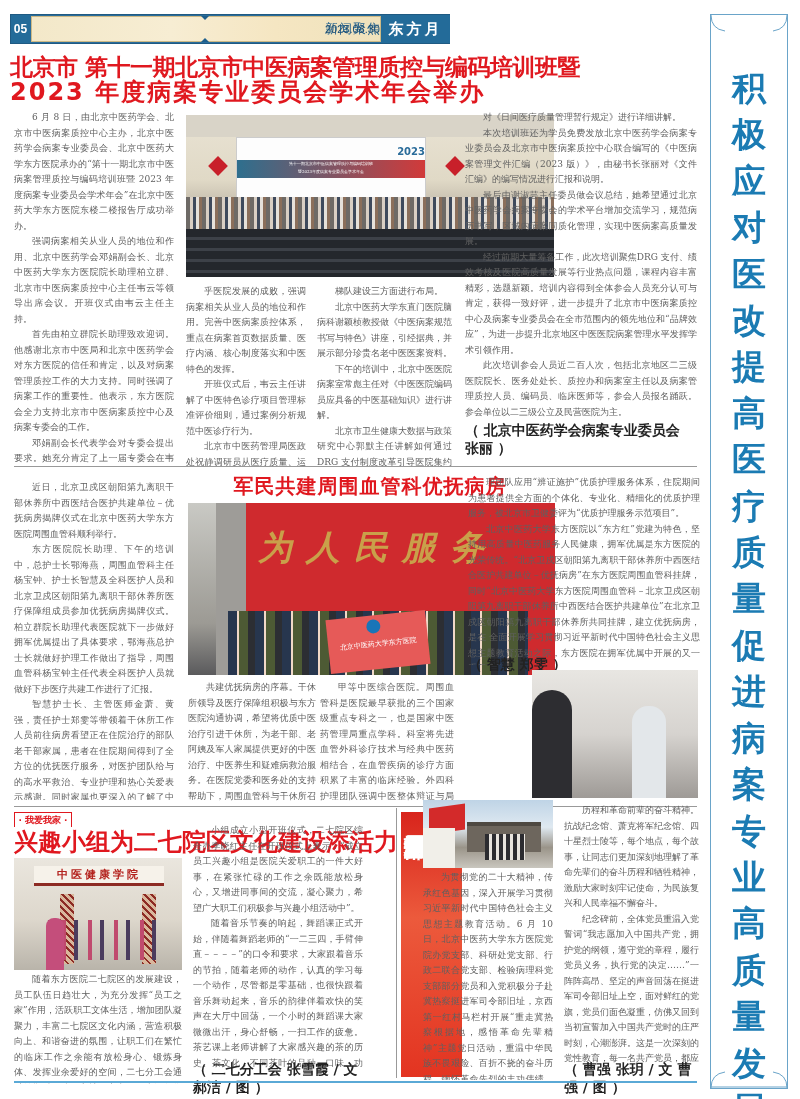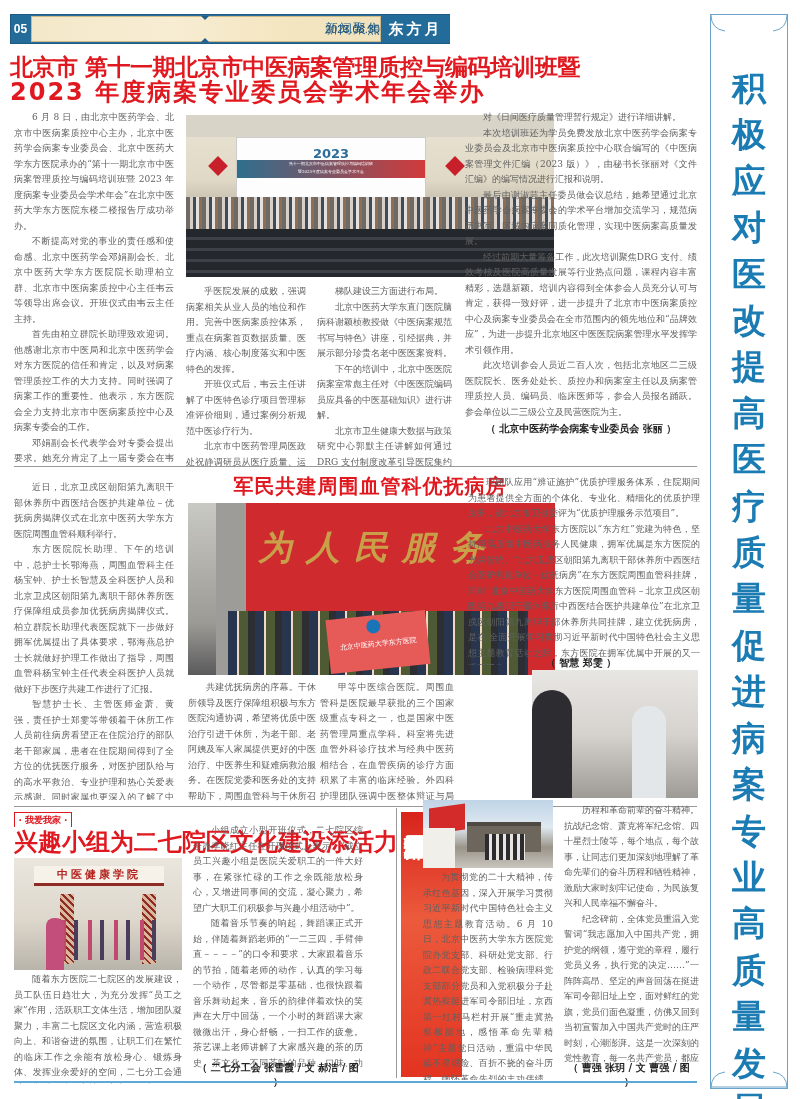--- a/index.html
+++ b/index.html
@@ -13,21 +13,21 @@
   .date{position:absolute;left:320px;top:16px;width:60px;height:26px;font-family:"Liberation Sans",sans-serif;font-size:11px;color:#1d4f75;line-height:26px;text-align:right}
   .paper{position:absolute;left:381px;top:15px;width:69px;height:28px;background:#236b99;color:#fff;font-size:15px;font-weight:bold;line-height:28px;text-align:center;letter-spacing:3px}
   .tri{position:absolute;width:0;height:0;border-left:4px solid transparent;border-right:4px solid transparent}
   
   .h1{position:absolute;left:10px;width:440px;text-align:center;color:#e0181f;font-weight:bold;white-space:nowrap}
   .t1a{top:52px;font-size:23px;font-family:"DejaVu Serif",serif;letter-spacing:-0.5px}
   .t1b{top:76px;font-size:24px;font-family:"DejaVu Sans",sans-serif;letter-spacing:2px}
   
   .col{position:absolute;font-size:9px;line-height:15.5px;color:#606060;text-align:justify;overflow:hidden}
   .col p{text-indent:2em}
-  .sig{font-weight:bold;color:#222;text-align:center;font-family:"DejaVu Sans",sans-serif;font-size:10px}
+  .sig{font-weight:bold;color:#222;text-align:left;font-family:"DejaVu Sans",sans-serif;font-size:14px}
   
   .photo{position:absolute;overflow:hidden}
   .rule{position:absolute;height:1px;background:#888}
   
   .side{position:absolute;left:710px;top:14px;width:78px;height:1075px;border:1px solid #6aa4c9}
   .side .cap-t,.side .cap-b{position:absolute;left:0;width:76px;height:18px}
   .side-text{position:absolute;left:0;top:50px;width:76px;text-align:center;font-family:"DejaVu Sans",sans-serif;font-weight:bold;font-size:34px;color:#1b7bb3;line-height:46.4px}
   .side-text span{display:block}
   .kicker{position:absolute;left:14px;top:812px;width:58px;height:15px;border:1px solid #e0181f;border-bottom:none;color:#e0181f;font-size:9px;font-weight:bold;text-align:center;line-height:14px;font-family:"DejaVu Sans",sans-serif}
   .vb{position:absolute;left:401px;top:812px;width:61px;height:265px;background:linear-gradient(180deg,#d8241c,#ec5a3c 40%,#e33421);}
@@ -80,29 +80,29 @@
       <path d="M0 18 Q0 4 14 2 M76 18 Q76 4 62 2" fill="none" stroke="#6aa4c9" stroke-width="1"></path>
       <line x1="0" y1="17" x2="76" y2="17" stroke="#6aa4c9"></line>
     </svg>
 </div>
 
 <div class="h1 t1a">北京市 第十一期北京市中医病案管理质控与编码培训班暨</div>
 <div class="h1 t1b">2023 年度病案专业委员会学术年会举办</div>
 
 <div class="col" style="left:14px;top:110px;width:160px;height:355px" id="a1c1">
     <p>6 月 8 日，由北京中医药学会、北京市中医病案质控中心主办，北京中医药学会病案专业委员会、北京中医药大学东方医院承办的“第十一期北京市中医病案管理质控与编码培训班暨 2023 年度病案专业委员会学术年会”在北京中医药大学东方医院东楼二楼报告厅成功举办。</p>
-    <p>不断提高对党的事业的责任感和使命感、北京中医药学会邓娟副会长、北京中医药大学东方医院院长助理柏立群、北京市中医病案质控中心主任韦云等领导出席会议。开班仪式由韦云主任主持。</p>
+    <p>强调病案相关从业人员的地位和作用、北京中医药学会邓娟副会长、北京中医药大学东方医院院长助理柏立群、北京市中医病案质控中心主任韦云等领导出席会议。开班仪式由韦云主任主持。</p>
     <p>首先由柏立群院长助理致欢迎词。他感谢北京市中医局和北京中医药学会对东方医院的信任和肯定，以及对病案管理质控工作的大力支持。同时强调了病案工作的重要性。他表示，东方医院会全力支持北京市中医病案质控中心及病案专委会的工作。</p>
     <p>邓娟副会长代表学会对专委会提出要求。她充分肯定了上一届专委会在韦云主任带领下取得的成绩，同时希望在新一届主任委员的带领下，学会要搭建好学术交流平台，质控中心与专委会协同发展，积极应对医改，提高医疗质量，促进病案专业高质量发展。</p>
   </div>
 
 <div class="photo" style="left:186px;top:115px;width:368px;height:162px;background:linear-gradient(180deg,#e9e3d4 0%,#e0d9c6 40%,#b9b1a3 62%,#7b7a7c 72%,#3a3d44 85%,#2b2e33 100%)">
   <div style="position:absolute;left:0;top:0;width:100%;height:22px;background:#d9d4c8"></div>
   <div style="position:absolute;left:50px;top:22px;width:190px;height:66px;background:#fdfdfd;border:1px solid #ccc">
-    <div style="position:absolute;top:8px;width:100%;text-align:center;font-size:13px;color:#2a6c9a;font-family:'DejaVu Sans',sans-serif;font-weight:bold">2023</div>
+    <div style="position:absolute;top:8px;width:100%;text-align:right;font-size:10px;color:#2a6c9a;font-family:'DejaVu Sans',sans-serif;font-weight:bold">2023</div>
     <div style="position:absolute;left:0;top:22px;width:100%;height:18px;background:linear-gradient(90deg,#2e6f8e,#d13a3a)"></div>
     <div style="position:absolute;left:0;top:23px;width:100%;text-align:center;font-size:4px;color:#fff;white-space:nowrap">第十一期北京市中医病案管理质控与编码培训班</div>
     <div style="position:absolute;left:0;top:31px;width:100%;text-align:center;font-size:4px;color:#fff;white-space:nowrap">暨2023年度病案专业委员会学术年会</div>
   </div>
   <div style="position:absolute;left:25px;top:44px;width:14px;height:14px;background:#c8202a;transform:rotate(45deg)"></div>
   <div style="position:absolute;left:262px;top:44px;width:14px;height:14px;background:#c8202a;transform:rotate(45deg)"></div>
   <div style="position:absolute;left:0;top:82px;width:100%;height:32px;background:repeating-linear-gradient(90deg,#6e6a66 0 4px,#d9cfc4 4px 7px,#3f4a5c 7px 10px,#e6e1da 10px 13px,#8b6f5b 13px 16px)"></div>
   <div style="position:absolute;left:0;top:114px;width:100%;height:48px;background:repeating-linear-gradient(180deg,#24272c 0 8px,#3d4148 8px 11px)"></div>
 </div>
 

